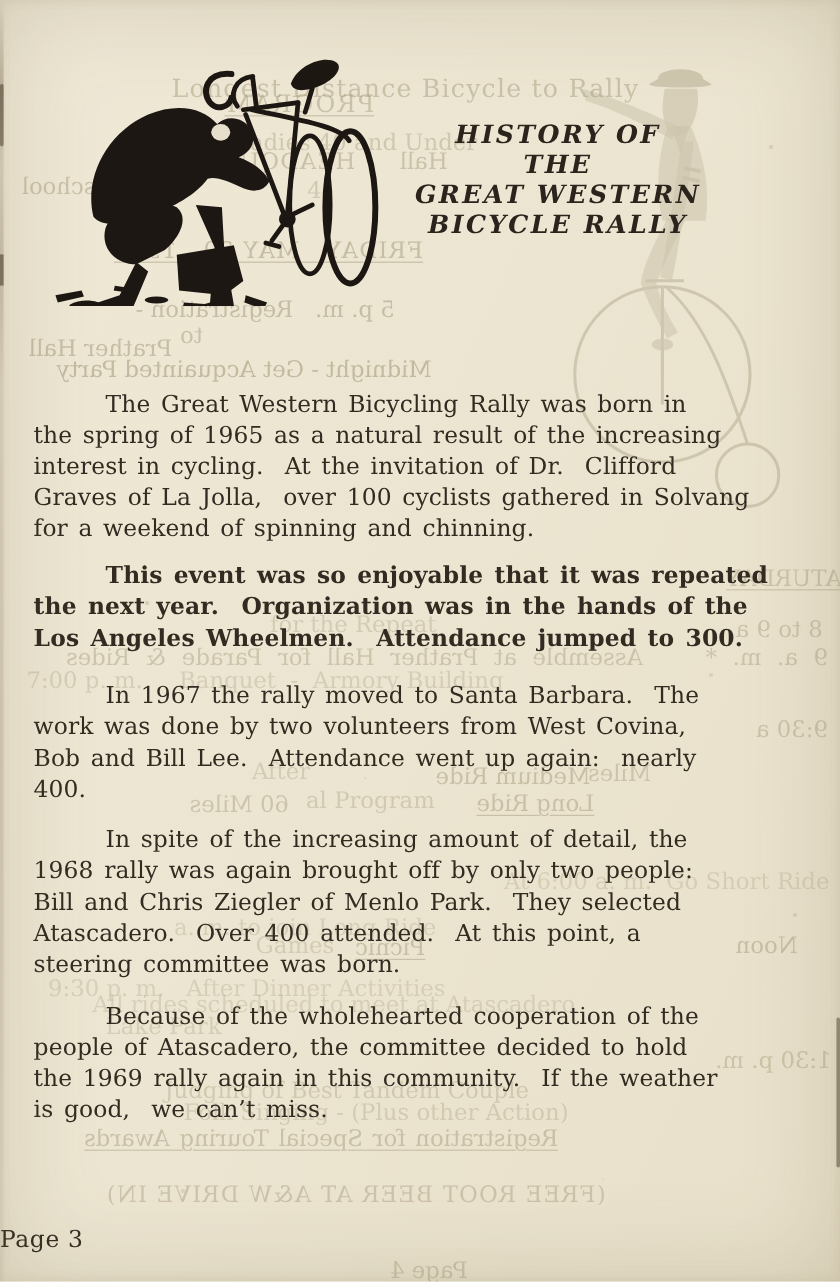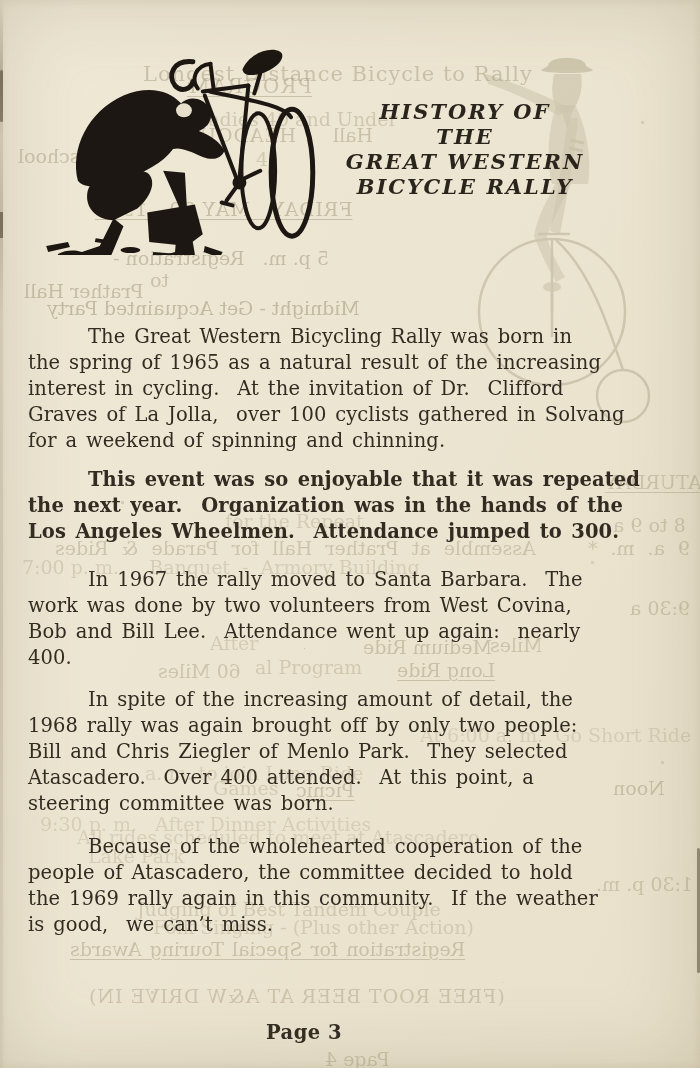--- a/index.html
+++ b/index.html
@@ -15,22 +15,22 @@
     position:absolute;left:280px;top:99px;width:370px;
     text-align:center;font-size:21px;font-weight:bold;letter-spacing:2px;
     line-height:25px;white-space:pre;color:#2b241d;font-style:italic;
   }
   .para{
     position:absolute;left:28px;width:660px;
     font-size:19.5px;line-height:26px;white-space:pre;text-indent:60px;
     color:#332b22;word-spacing:2.5px;letter-spacing:.1px;
   }
   .footer{
-    position:absolute;top:1021px;left:0;width:608px;text-align:center;
-    font-size:19.5px;color:#332b22;letter-spacing:.5px;font-weight:bold;
+    position:absolute;top:1021px;left:0;width:608px;
+    font-size:19.5px;color:#332b22;letter-spacing:.5px;
   }
   
   .bl{position:absolute;color:#a89d7f;font-size:19px;white-space:pre;opacity:.5;}
   .mir{transform:scaleX(-1);}
   .ul{text-decoration:underline;text-underline-offset:3px;text-decoration-thickness:1px;}
   .mech{position:absolute;left:35px;top:32px;width:285px;height:223px;}
   .wm{position:absolute;left:452px;top:44px;width:220px;height:390px;opacity:.5;}
   .edge-left{position:absolute;left:0;top:0;width:3px;height:1068px;
     background:linear-gradient(180deg,rgba(90,75,50,0),rgba(90,75,50,.30) 7%,rgba(90,75,50,.10) 13%,rgba(90,75,50,.22) 21%,rgba(90,75,50,.07) 30%,rgba(90,75,50,.13) 60%,rgba(90,75,50,.04) 100%);}
   .mark-l1{position:absolute;left:0;top:70px;width:3px;height:52px;background:rgba(60,48,30,.5);border-radius:2px;}

